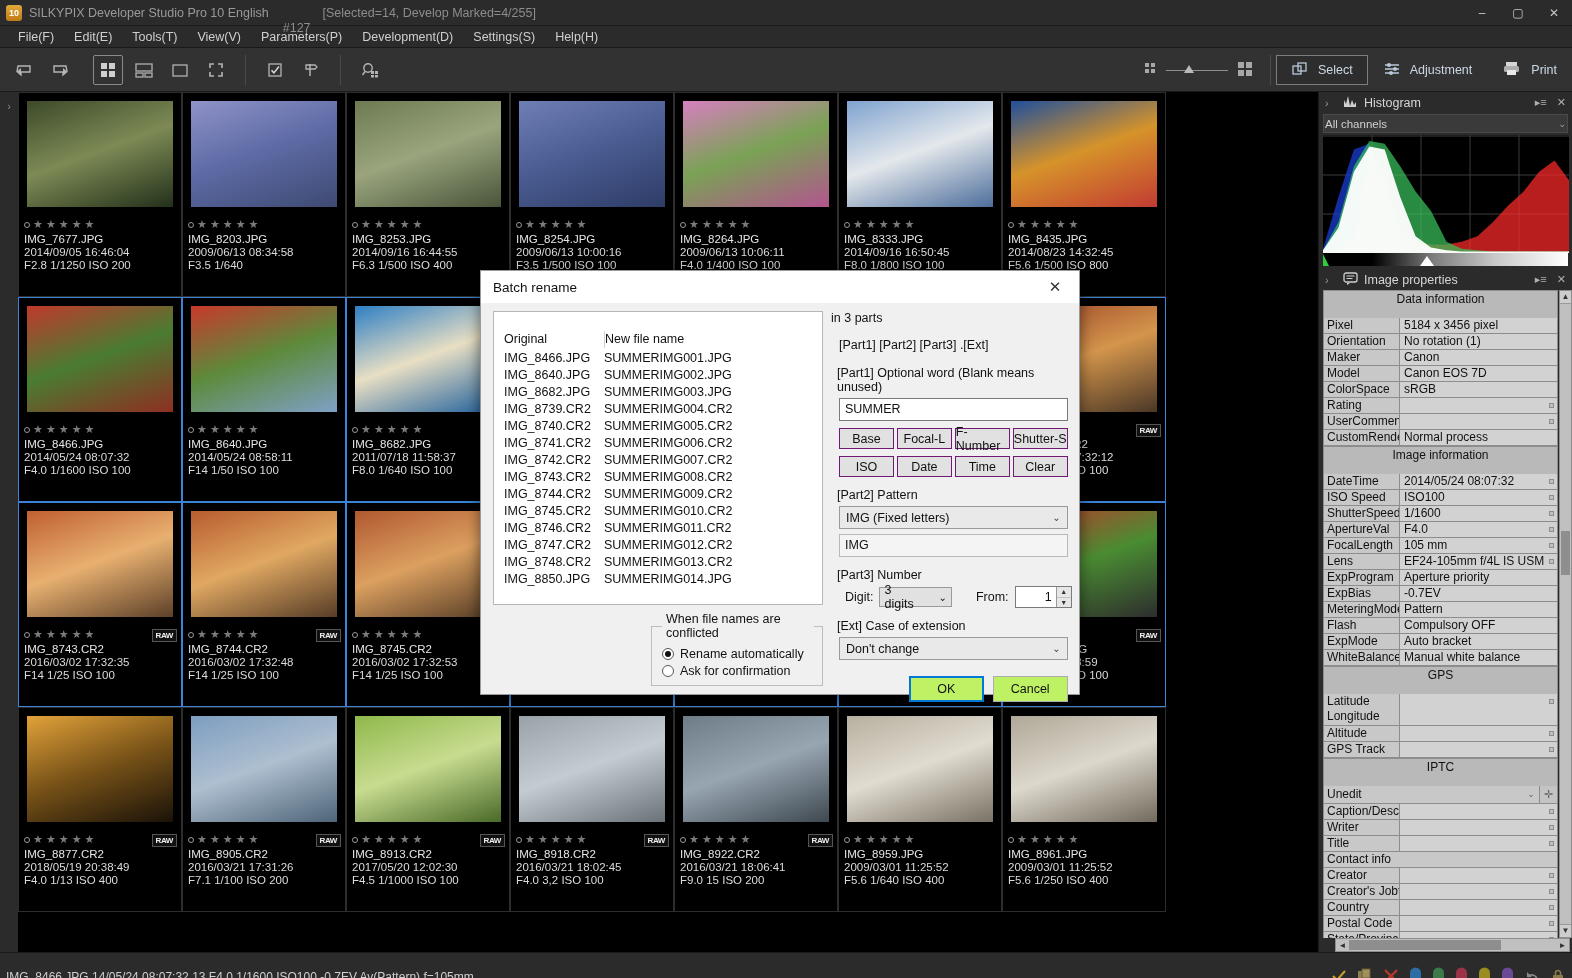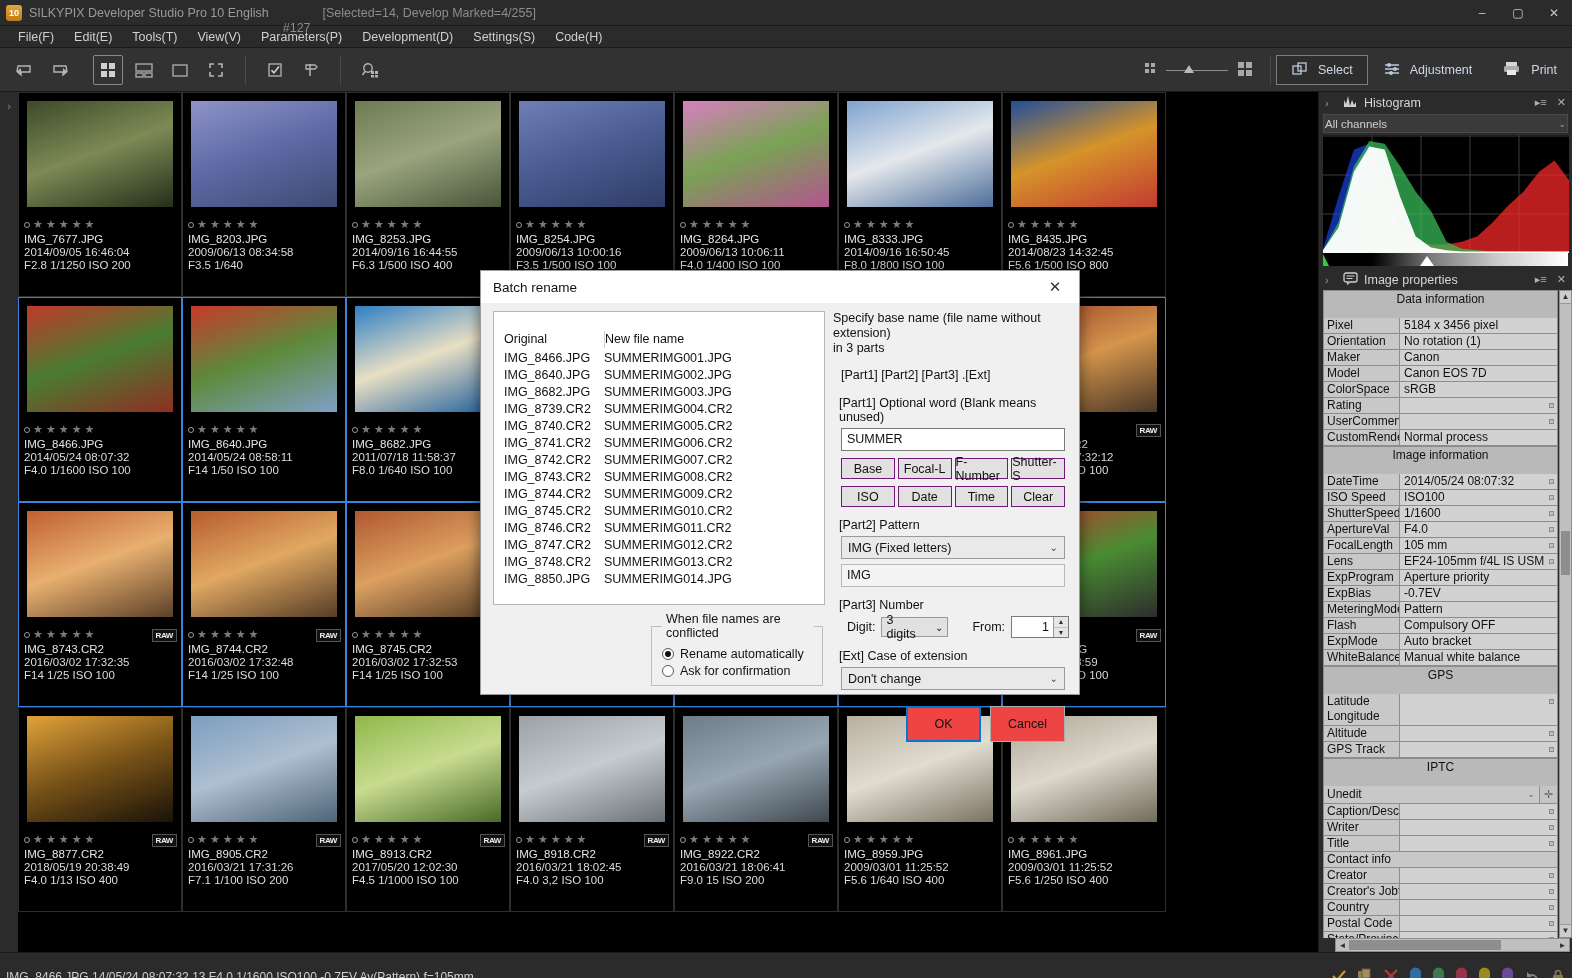--- a/index.html
+++ b/index.html
@@ -165,30 +165,30 @@
   .btnrow{ display:flex; gap:3px; margin:7px 4px 0 8px;}
   .sbtn{ flex:1; height:21px; background:#e1e1e1; border:1px solid #701a75;
       font-size:12.5px; display:flex; align-items:center; justify-content:center;}
   .ddn{ height:23px; background:#e9e9e9; border:1px solid #9a9a9a; margin:0 4px 0 8px;
       display:flex; align-items:center; padding:0 6px; font-size:12.5px;}
   .ddn .v{ flex:1;}
   .ddn .c{ color:#444; font-size:10px;}
   .lbl2{ margin:11px 0 4px 6px;}
   .numrow{ display:flex; align-items:center; margin:2px 0 0 14px; gap:6px; font-size:12.5px;}
   .smalldd{ height:20px; background:#e1e1e1; border:1px solid #9a9a9a; display:flex;
-      align-items:center; padding:0 4px; gap:13px; font-size:12.5px;}
+      align-items:center; padding:0 4px; gap:20px; font-size:12.5px;}
   .spin{ display:flex; border:1px solid #7a7a7a; background:#fff; height:22px; width:62px;}
   .spin .sv{ flex:1; text-align:right; padding-right:4px; line-height:20px; font-size:12.5px;}
   .spin .sb{ width:15px; border-left:1px solid #9a9a9a; background:#e6e6e6;
       display:flex; flex-direction:column;}
   .spin .sb div{ flex:1; display:flex; align-items:center; justify-content:center;
       font-size:7px; color:#333;}
   .spin .sb div:first-child{ border-bottom:1px solid #c4c4c4;}
   #okrow{ display:flex; justify-content:flex-end; gap:9px; margin:16px 4px 0 0;}
-  .dbtn{ width:75px; height:36px; background:#ef4444; border:1px solid #adadad;
+  .dbtn{ width:75px; height:26px; background:#bef264; border:1px solid #adadad;
       display:flex; align-items:center; justify-content:center; font-size:12.5px;}
   .dbtn.def{ border:2px solid #0078d7; }
 </style>
 </head>
 <body>
 
 <div id="titlebar">
   <div id="app-icon">10</div>
   <div id="title-text">SILKYPIX Developer Studio Pro 10 English</div>
   <div id="title-sub">#127</div>
@@ -201,21 +201,21 @@
 </div>
 
 <div id="menubar">
   <div class="menu-item">File(F)</div>
   <div class="menu-item">Edit(E)</div>
   <div class="menu-item">Tools(T)</div>
   <div class="menu-item">View(V)</div>
   <div class="menu-item">Parameters(P)</div>
   <div class="menu-item">Development(D)</div>
   <div class="menu-item">Settings(S)</div>
-  <div class="menu-item">Code(H)</div>
+  <div class="menu-item">Help(H)</div>
 </div>
 
 <div id="toolbar">
   <div class="tb-grp">
     <div class="tb-btn">
       <svg width="20" height="16" viewBox="0 0 20 16">
           <path d="M4 4h12v6H7l0 3-4-3.5z" fill="none" stroke="#b4b4b4" stroke-width="1.4"></path>
           <path d="M3 9.5L7 6v7z" fill="#b4b4b4"></path>
         </svg>
     </div>
@@ -1241,21 +1241,20 @@
           <span>Rename automatically</span>
         </div>
         <div class="radio-row">
           <span class="radio"></span>
           <span>Ask for confirmation</span>
         </div>
       </fieldset>
     </div>
 
     <div id="dlg-right">
-      <div class="hint">Specify base name (file name without extension)</div>
       <div class="hint">in 3 parts</div>
       <div class="sub">[Part1] [Part2] [Part3] .[Ext]</div>
 
       <div class="lbl">[Part1] Optional word (Blank means unused)</div>
       <div class="txtin">SUMMER</div>
 
       <div class="btnrow">
         <div class="sbtn">Base</div>
         <div class="sbtn">Focal-L</div>
         <div class="sbtn">F-Number</div>

